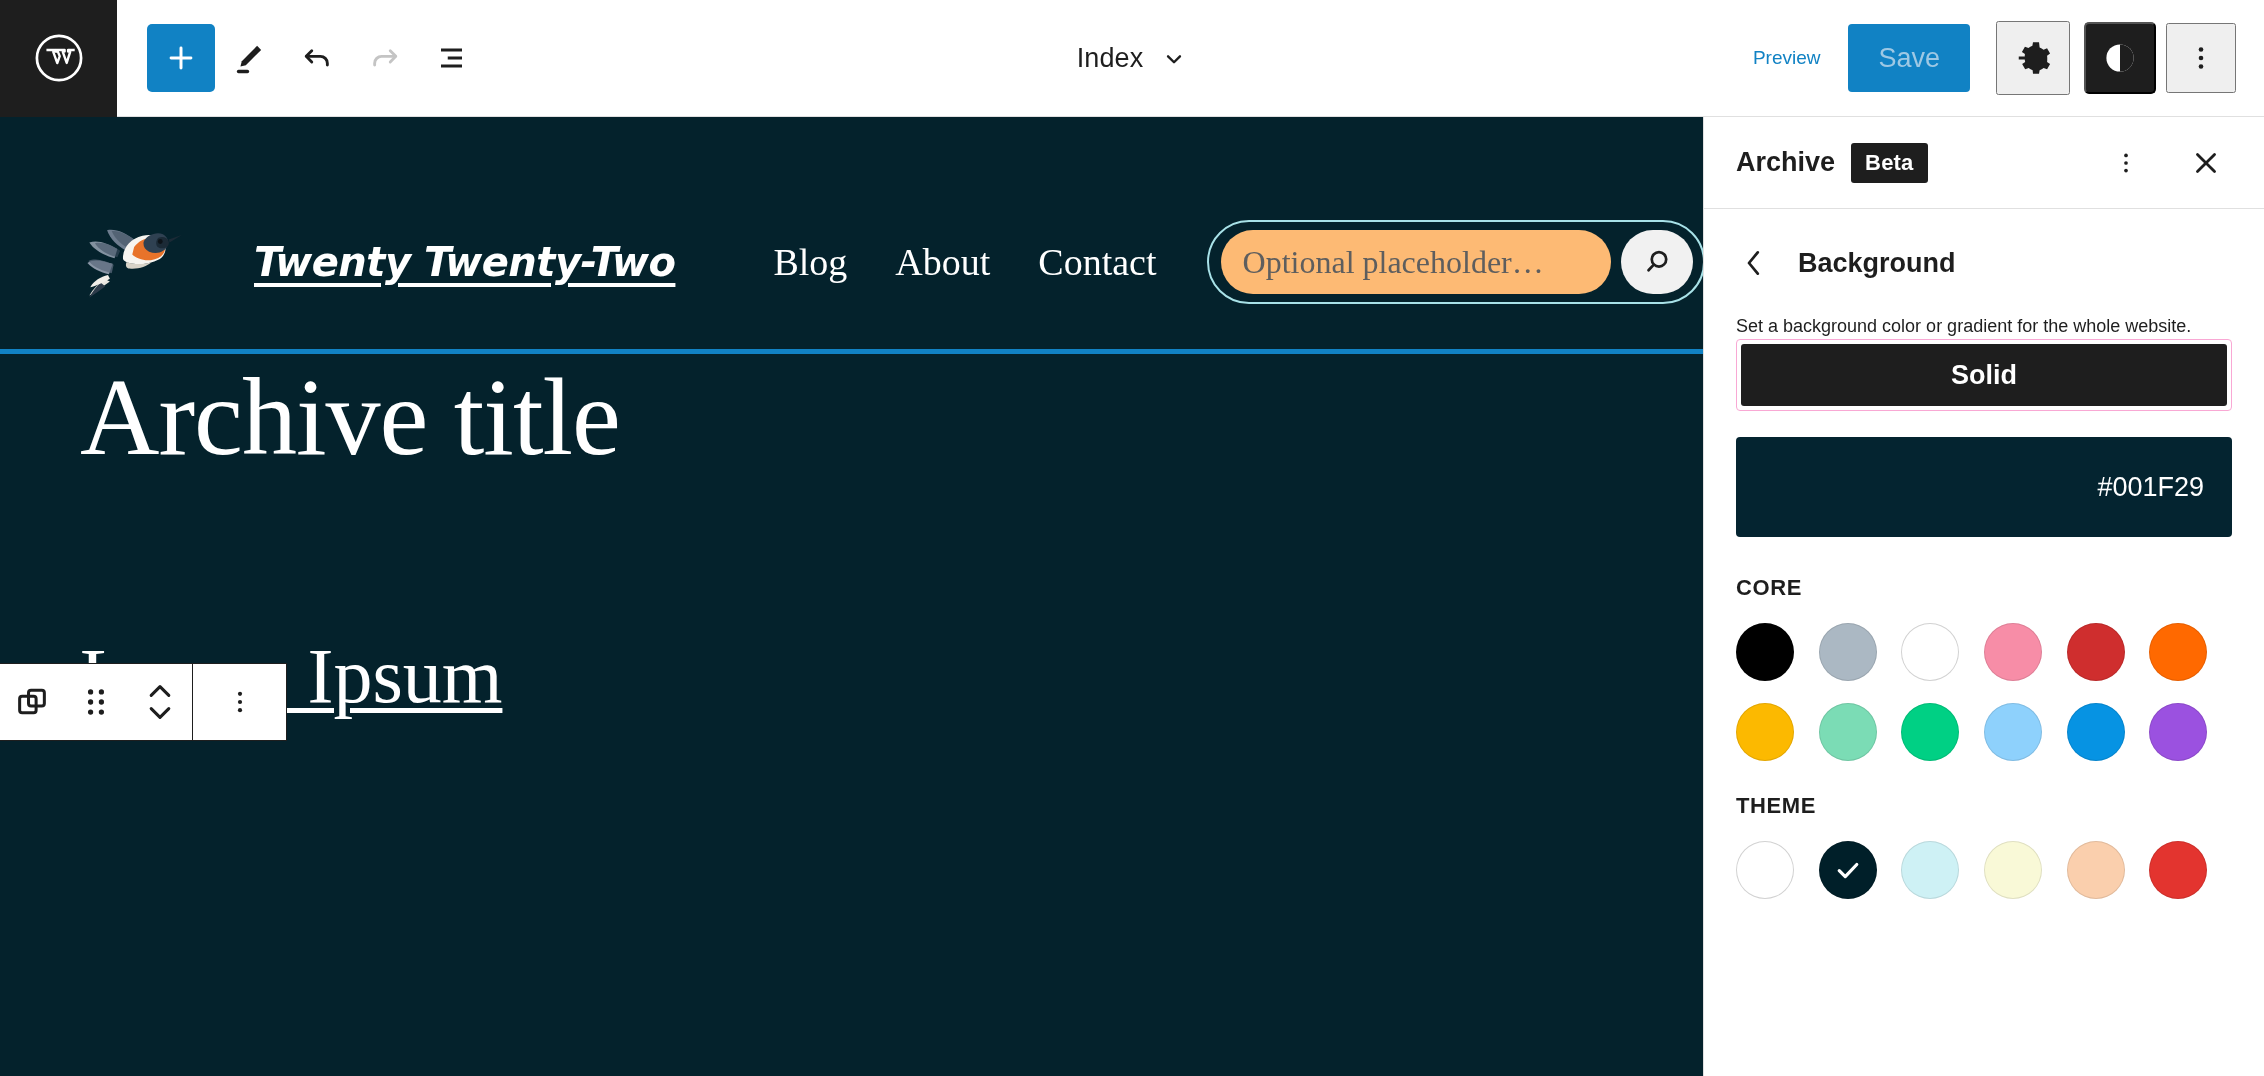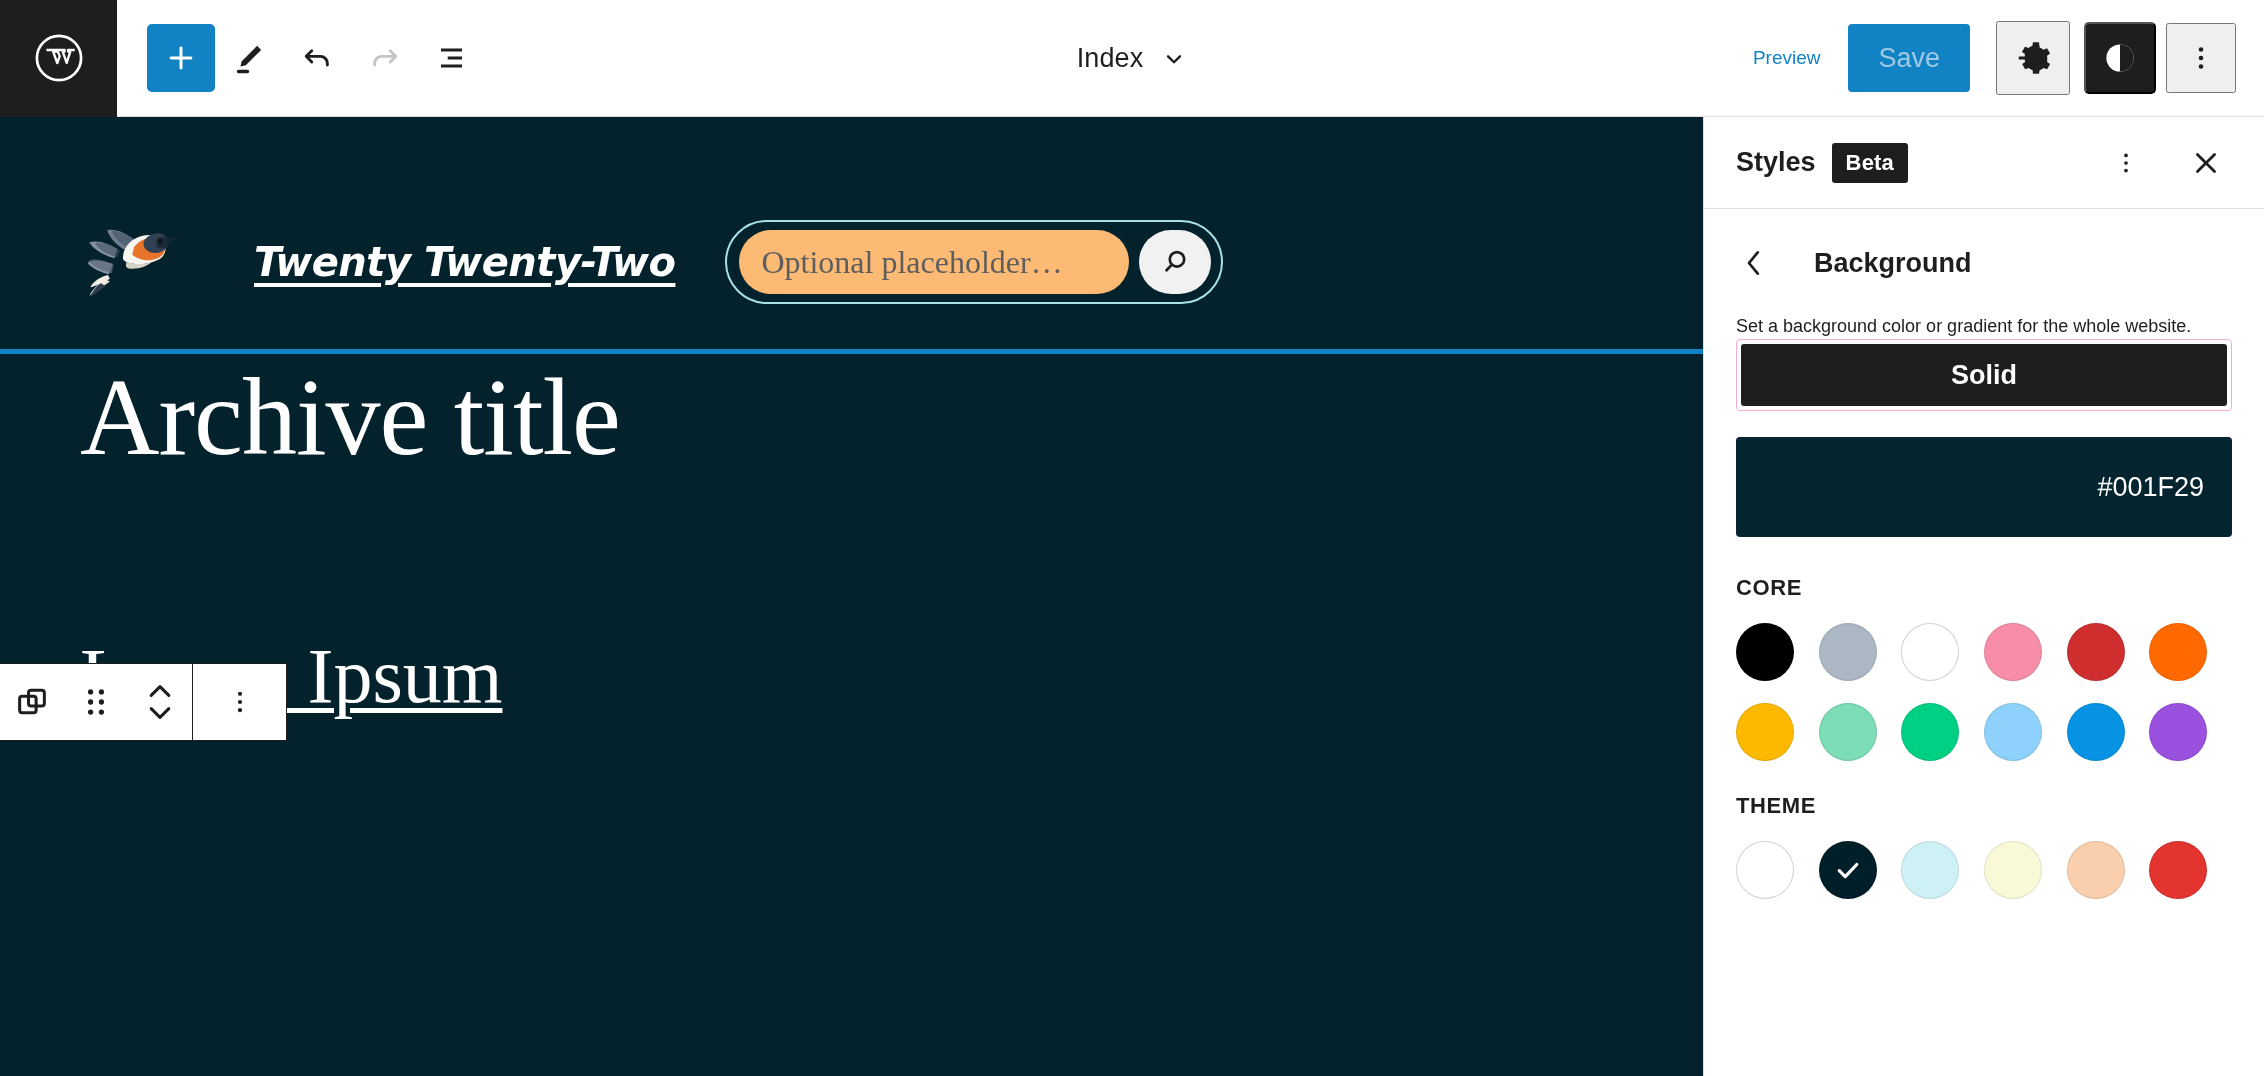--- a/index.html
+++ b/index.html
@@ -232,21 +232,21 @@
     letter-spacing: .2px;
   }
   .sb-hdr-spacer { flex: 1 1 auto; }
   .sb-icon-btn {
     width: 64px; height: 64px;
     display:flex; align-items:center; justify-content:center;
     cursor:pointer; background:transparent; border:none;
   }
 
   .sb-body { padding: 34px 32px 0 32px; overflow: hidden; }
-  .nav-back-row { display:flex; align-items:center; gap: 42px; margin-bottom: 30px; }
+  .nav-back-row { display:flex; align-items:center; gap: 26px; margin-bottom: 30px; }
   .back-btn { width: 36px; height: 40px; display:flex; align-items:center; justify-content:center; cursor:pointer; background:none; border:none;}
   .panel-title { font-size: 27px; font-weight: 700; color: #1e1e1e; }
 
   .panel-desc {
     font-size: 18px; color: #1e1e1e; line-height: 1.45;
     max-width: 500px;
   }
 
   .tabs {
     display: flex;
@@ -400,20 +400,25 @@
               <circle cx="86" cy="38" r="2.6" fill="#0d1319"></circle>
               <path d="M95 36l14-5-13 8z" fill="#1b2a36"></path>
               <path d="M50 60c8 3 18 3 27 0-6 5-15 8-24 7-3 0-5-3-3-7z" fill="#d8d3c8"></path>
               <path d="M40 46c-10-6-21-10-30-7 5 8 16 14 27 17z" fill="#9aa6b5" opacity=".85"></path>
               <path d="M43 48c-9-6-19-10-27-8 5 8 15 13 24 15z" fill="#3f5062" opacity=".6"></path>
             </g>
           </svg>
         </span>
         <span class="site-title">Twenty Twenty-Two</span>
 
+        <nav class="site-nav">
+          <a href="#">Blog</a>
+          <a href="#">About</a>
+          <a href="#">Contact</a>
+        </nav>
 
         <div class="search-wrap">
           <input class="search-input" type="text" placeholder="Optional placeholder…" style="">
           <button class="search-go">
             <svg width="34" height="34" viewBox="0 0 24 24">
               <circle cx="13.4" cy="10.1" r="5.1" stroke="#1e1e1e" stroke-width="1.9" fill="none"></circle>
               <path d="M9.6 14L6 17.8" stroke="#1e1e1e" stroke-width="1.9" stroke-linecap="round"></path>
             </svg>
           </button>
         </div>
@@ -453,21 +458,21 @@
 
       <div class="selected-block">
         <div class="archive-title">Archive title</div>
         <a class="post-title" href="#">Lorem Ipsum</a>
       </div>
     </div>
 
     <div class="sidebar">
 
       <div class="sb-header">
-        <span class="sb-title">Styles</span>
+        <span class="sb-title">Archive</span>
         <span class="beta-badge">Beta</span>
         <span class="sb-hdr-spacer"></span>
         <button class="sb-icon-btn">
           <svg width="26" height="26" viewBox="0 0 24 24">
             <circle cx="12" cy="5" r="1.7" fill="#1e1e1e"></circle>
             <circle cx="12" cy="12" r="1.7" fill="#1e1e1e"></circle>
             <circle cx="12" cy="19" r="1.7" fill="#1e1e1e"></circle>
           </svg>
         </button>
         <button class="sb-icon-btn">

